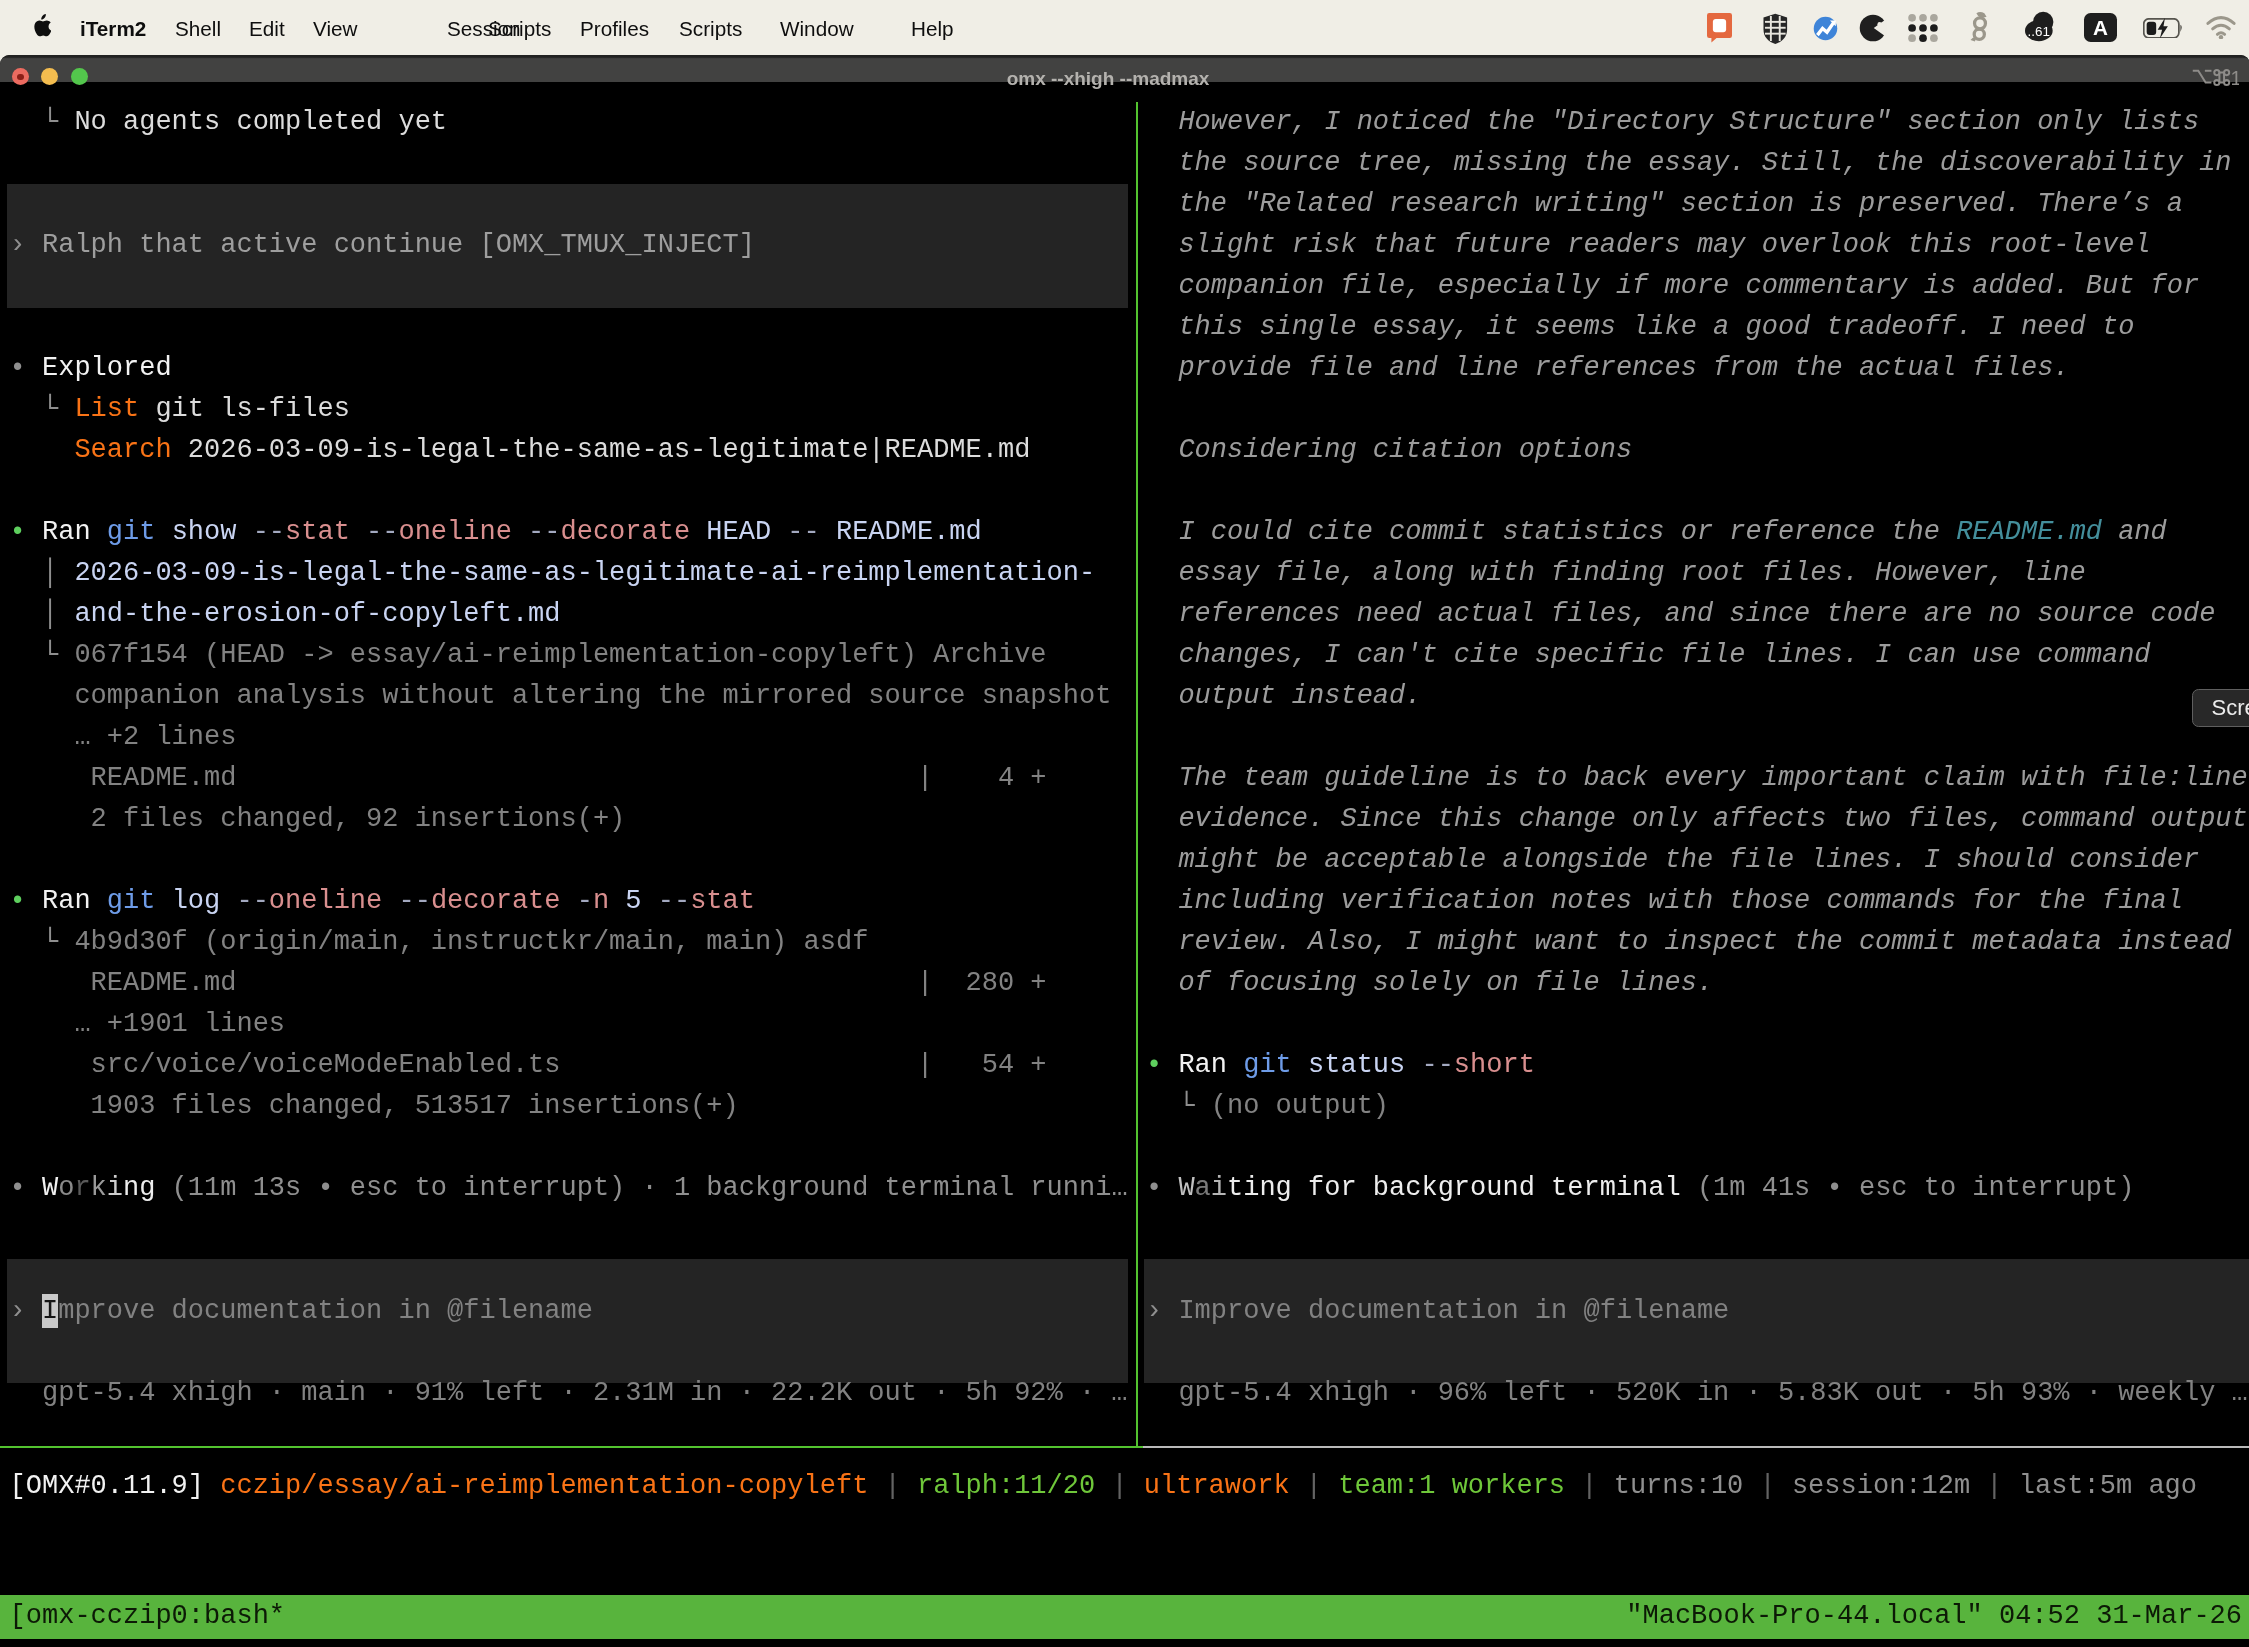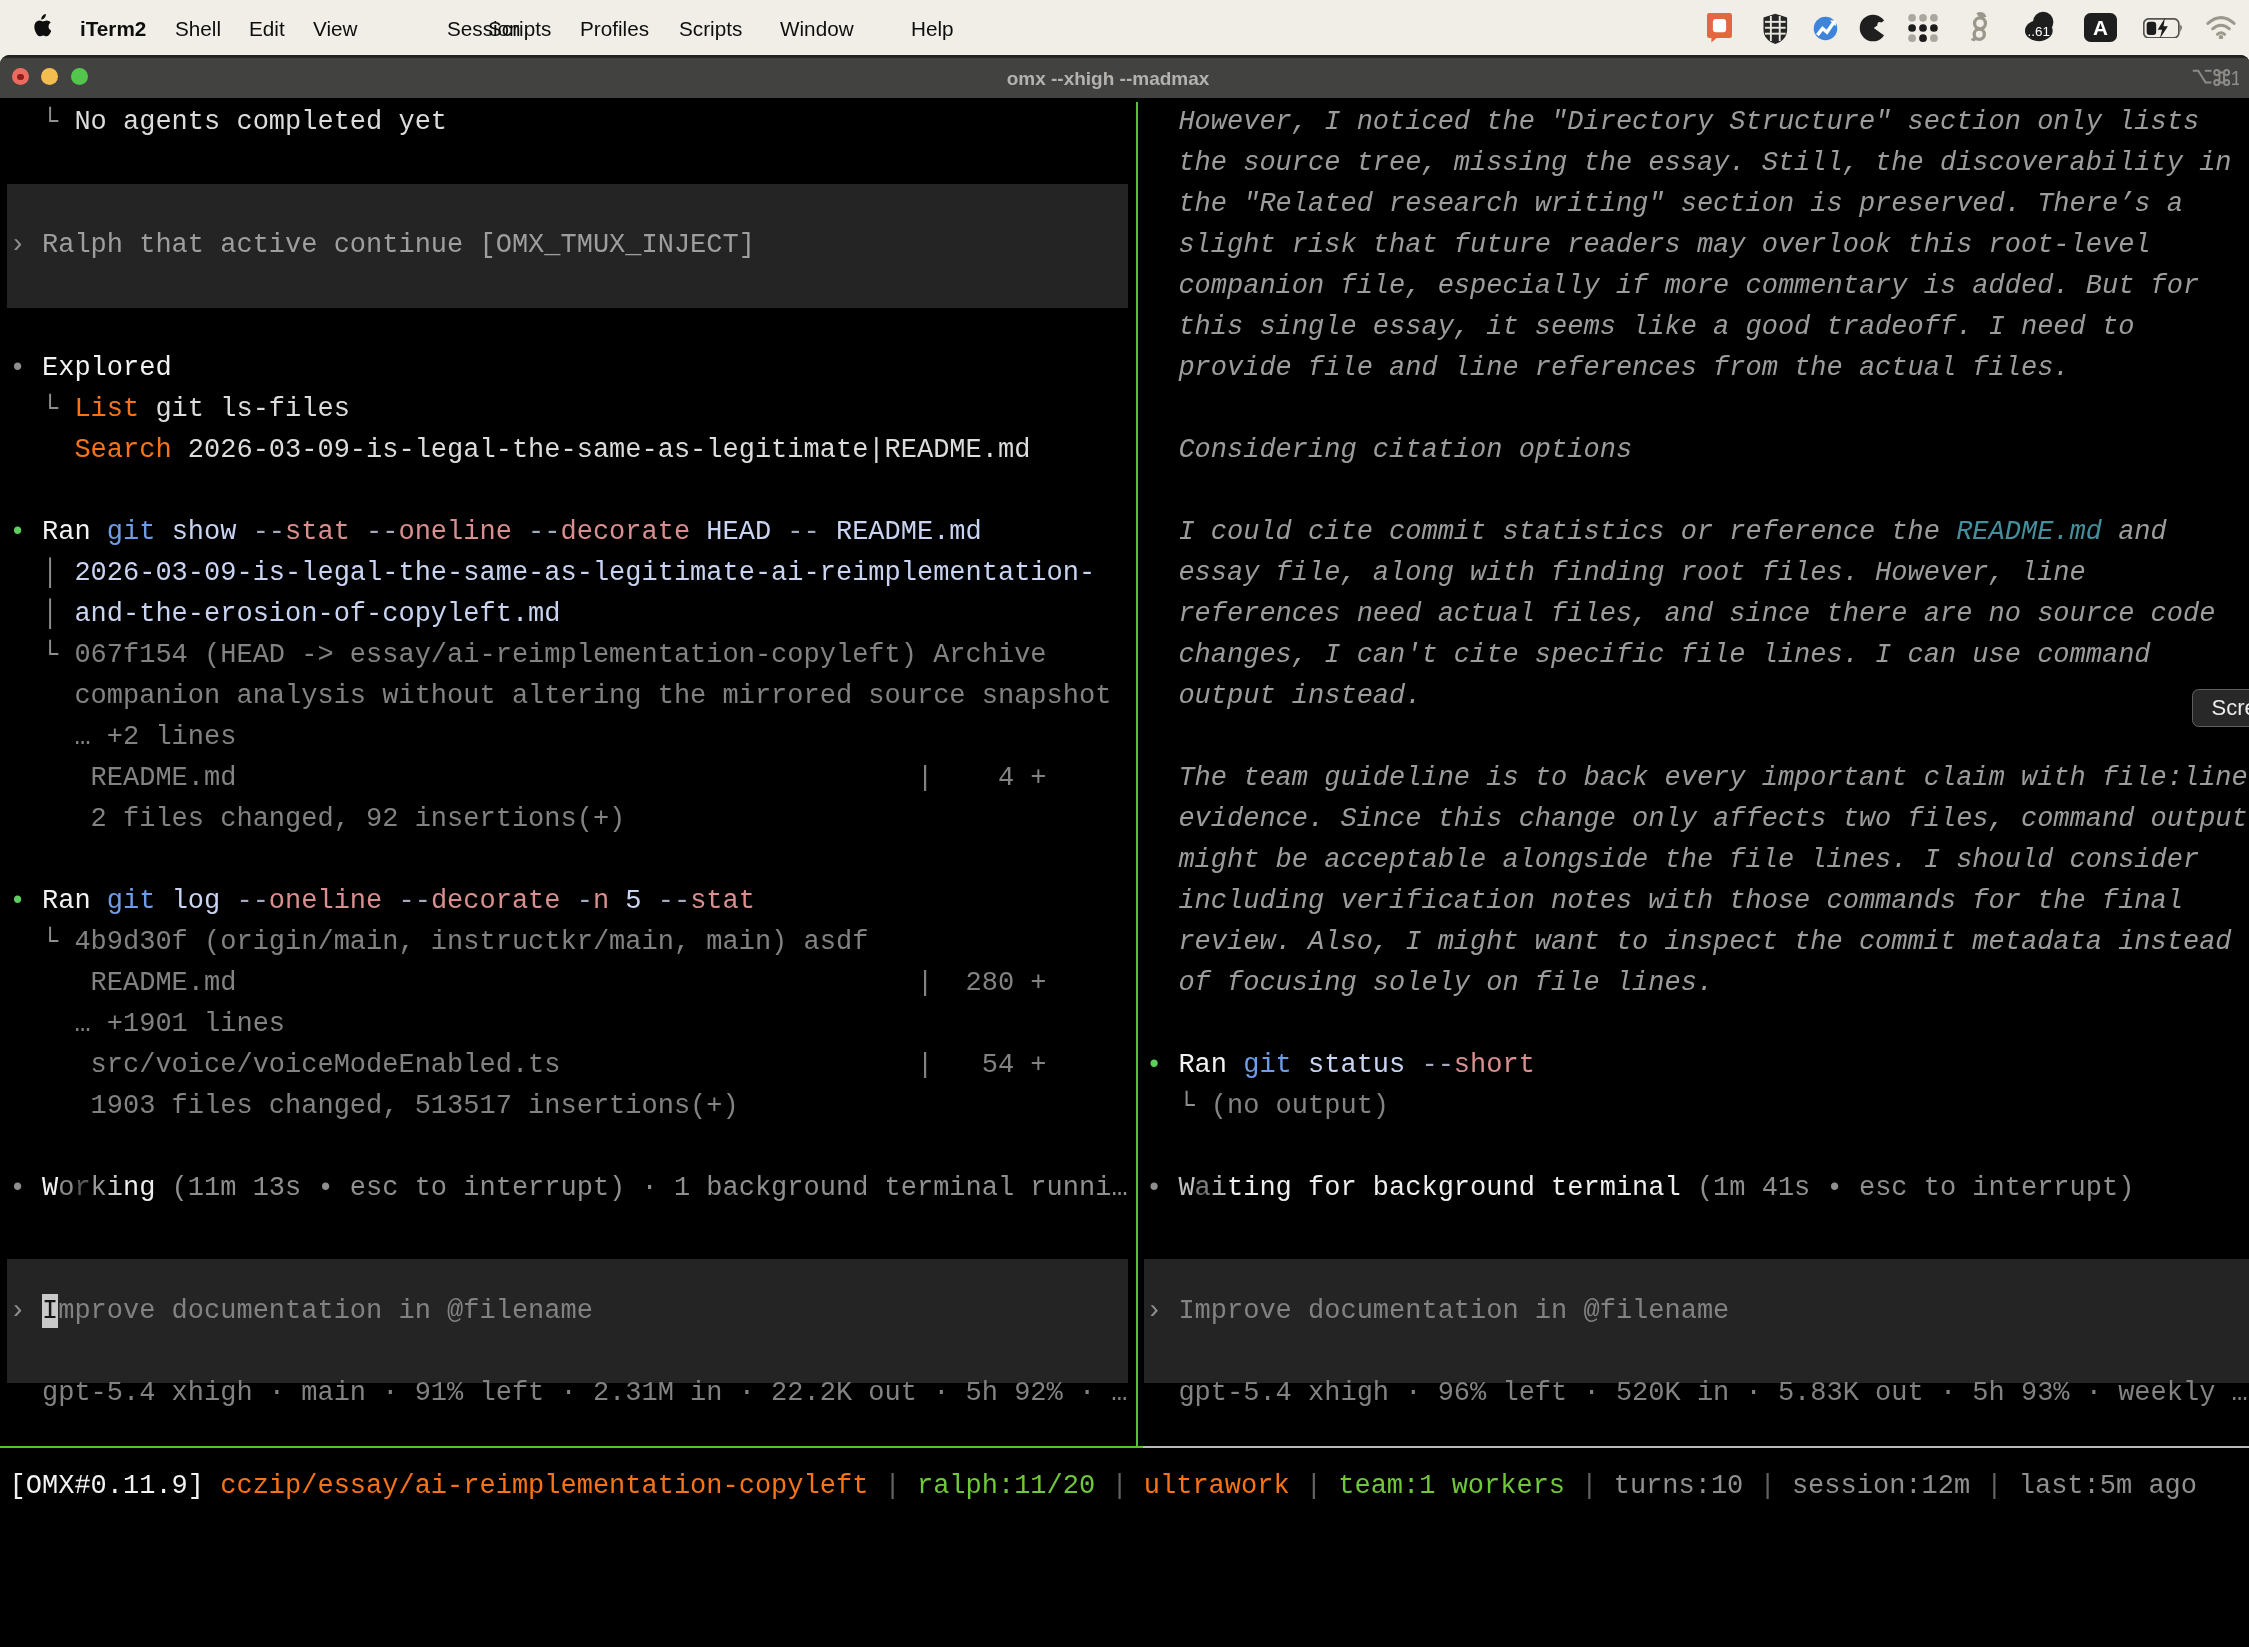--- a/index.html
+++ b/index.html
@@ -2,21 +2,21 @@
 <html style="font-size:11.8px"><head>
 <meta charset="utf-8">
 <style>
 html,body{margin:0;padding:0;width:2250px;height:1648px;background:#000;overflow:hidden}
 body{font-family:"Liberation Sans",sans-serif;position:relative}
 *{-webkit-font-smoothing:antialiased}
 .mi,pre,#title,#tooltip{transform:translateZ(0)}
 #menubar{position:absolute;left:0;top:0;width:2250px;height:70px;background:#f0eee6}
 .mi{position:absolute;top:0;height:54px;line-height:57px;font-size:20.7px;color:#0e0e0e}
 #win{position:absolute;left:0;top:55px;width:2250px;height:1593px;background:#000;border-radius:9.6px 9.6px 0 0;overflow:hidden}
-#titlebar{position:absolute;left:0;top:0;width:2250px;height:43px;background:linear-gradient(180deg,#222221 0px,#222221 2.2px,#424241 3.7px)}
+#titlebar{position:absolute;left:0;top:0;width:2250px;height:27px;background:linear-gradient(180deg,#222221 0px,#222221 2.2px,#424241 3.7px)}
 .tl{position:absolute;top:13.3px;width:17px;height:17px;border-radius:50%}
 #title{position:absolute;left:0;top:0;width:2216px;height:43px;text-align:center;line-height:47px;font-size:19px;font-weight:bold;color:#b4b2ae}
 #term{position:absolute;left:0;top:43px;width:2250px;height:1550px;background:#000}
 pre{margin:0;font-family:"Liberation Mono",monospace;font-size:27px;line-height:41px;white-space:pre;color:#dcdcdc}
 .b{font-weight:normal}
 .w{color:#f2f2f2}
 .dim{color:#8f8f8f}
 .dm2{color:#828282}
 .cy{color:#f97316}
 .te{color:#448f9c}
@@ -204,16 +204,20 @@
 <span class="dim">• </span><span class="b"><span style="color:#c0c0c0">W</span><span style="color:#7a7a7a">a</span><span style="color:#b5b5b5">i</span><span style="color:#ededed">ting for background terminal</span></span><span class="dim"> (1m 41s • esc to interrupt)</span>
 
 
 <span class="dim">› </span><span class="dm2">Improve documentation in @filename</span>
 
 <span class="dm2">  gpt-5.4 xhigh · 96% left · 520K in · 5.83K out · 5h 93% · weekly …</span></pre>
     <div id="vdiv"></div>
     <div id="hgrn"></div>
     <div id="hgry"></div>
     <pre style="position:absolute;left:9.6px;top:1368px"><span class="b w">[OMX#0.11.9]</span> <span class="cy">cczip/essay/ai-reimplementation-copyleft</span><span class="sep"> | </span><span class="gn">ralph:11/20</span><span class="sep"> | </span><span class="cy">ultrawork</span><span class="sep"> | </span><span class="gn">team:1 workers</span><span class="sep"> | </span><span class="dim">turns:10</span><span class="sep"> | </span><span class="dim">session:12m</span><span class="sep"> | </span><span class="dim">last:5m ago</span></pre>
+    <div id="tbar">
+        <pre style="position:absolute;left:9.6px;top:0.7px;color:#0c1a06">[omx-cczip0:bash*</pre>
+    <pre style="position:absolute;right:8px;top:0.7px;color:#0c1a06">"MacBook-Pro-44.local" 04:52 31-Mar-26</pre>
+      </div>
     <div id="tooltip">Scre</div>
   </div>
 </div>
 
 
 </body></html>

